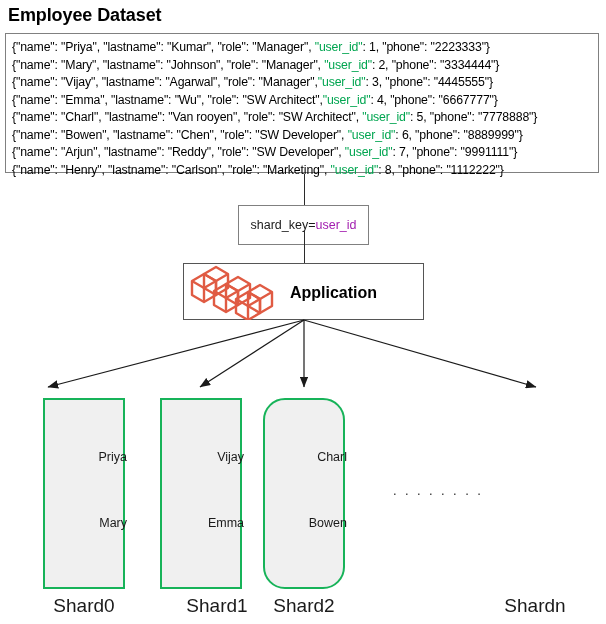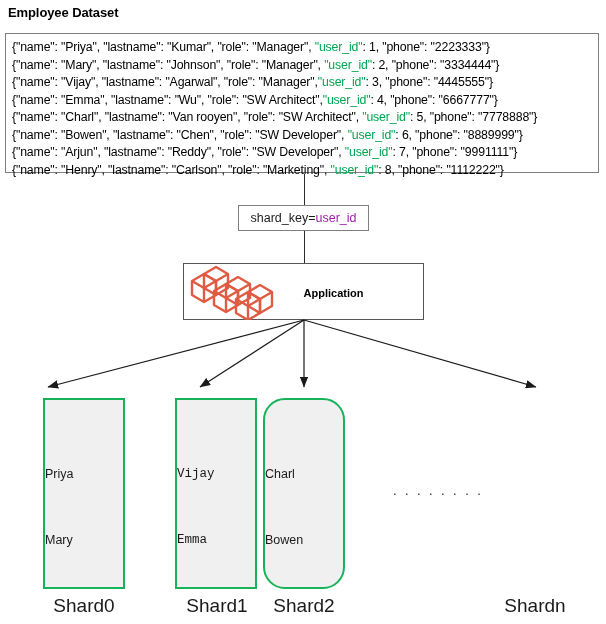--- a/index.html
+++ b/index.html
@@ -15,21 +15,21 @@
     overflow: hidden;
     font-family: "Liberation Sans", sans-serif;
     color: #1a1a1a;
   }
 
   
   #dataset-title {
     position: absolute;
     left: 8px;
     top: 5px;
-    font-size: 13px;
+    font-size: 18px;
     font-weight: bold;
     letter-spacing: -0.1px;
     color: #000000;
     white-space: nowrap;
   }
 
   
   #dataset-box {
     position: absolute;
     left: 5px;
@@ -56,21 +56,21 @@
     width: 0;
     border-left: 1px solid #2b2b2b;
   }
 
   
   #shard-key-box {
     position: absolute;
     left: 238px;
     top: 205px;
     width: 131px;
-    height: 26px;
+    height: 40px;
     box-sizing: border-box;
     border: 1px solid #808080;
     background: #ffffff;
     display: flex;
     align-items: center;
     justify-content: center;
     font-size: 12.5px;
     white-space: nowrap;
   }
   #shard-key-box .uid { color: #a21caf; }
@@ -97,21 +97,21 @@
     position: absolute;
     left: 0;
     top: 0;
     width: 241px;
     height: 57px;
     display: flex;
     align-items: center;
     justify-content: center;
     padding-left: 58px;
     box-sizing: border-box;
-    font-size: 11px;
+    font-size: 16px;
     font-weight: bold;
     color: #000000;
   }
 
   
   #arrows-layer {
     position: absolute;
     left: 0;
     top: 315px;
     width: 606px;
@@ -124,24 +124,23 @@
     top: 398px;
     width: 82px;
     height: 191px;
     box-sizing: border-box;
     border: 2px solid #17b359;
     background: #f0f0f0;
   }
   .shard-name {
     position: absolute;
     width: 82px;
-    text-align: left;
+    text-align: right;
     font-size: 12.5px;
     color: #1a1a1a;
-    margin-top: 17px;
   }
   .shard-name.top { top: 50px; }
   .shard-name.bottom { top: 116px; }
   .shard-label {
     position: absolute;
     top: 595px;
     width: 82px;
     text-align: center;
     font-size: 19px;
     color: #1a1a1a;
@@ -245,21 +244,21 @@
       <line x1="304" y1="5" x2="536" y2="72" marker-end="url(#arrowhead)"></line>
     </g>
   </svg>
 
   <div class="shard-box" style="left:43px;">
     <div class="shard-name top">Priya</div>
     <div class="shard-name bottom">Mary</div>
   </div>
   <div class="shard-label" style="left:43px;">Shard0</div>
 
-  <div class="shard-box" style="left:175px;font-family:Liberation Mono, monospace;">
+  <div class="shard-box" style="left:160px;">
     <div class="shard-name top">Vijay</div>
     <div class="shard-name bottom">Emma</div>
   </div>
   <div class="shard-label" style="left:176px;">Shard1</div>
 
   <div class="shard-box" style="left:263px;border-radius:22px;">
     <div class="shard-name top">Charl</div>
     <div class="shard-name bottom">Bowen</div>
   </div>
   <div class="shard-label" style="left:263px;">Shard2</div>

